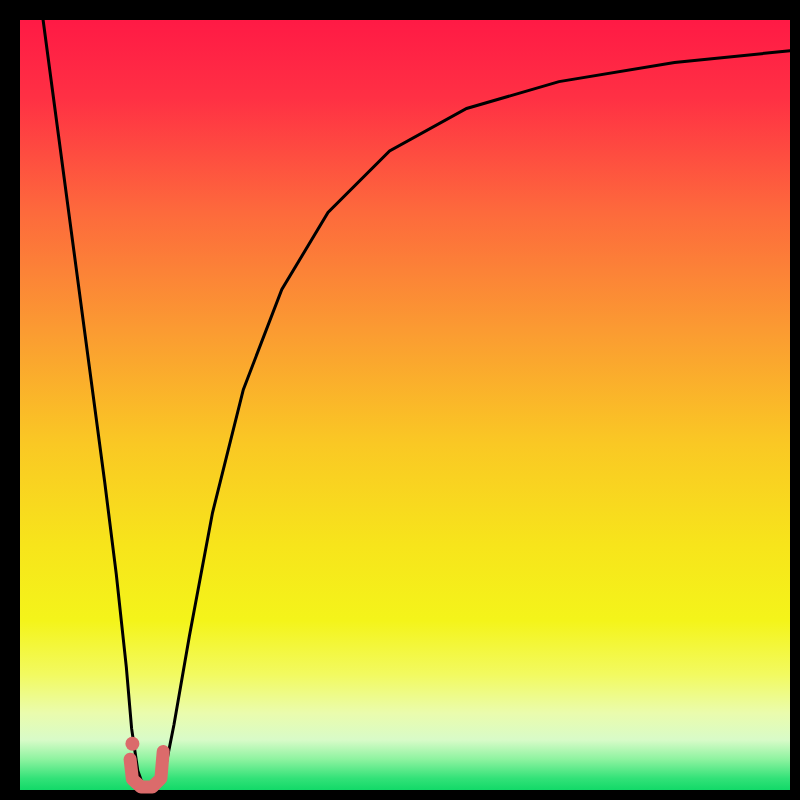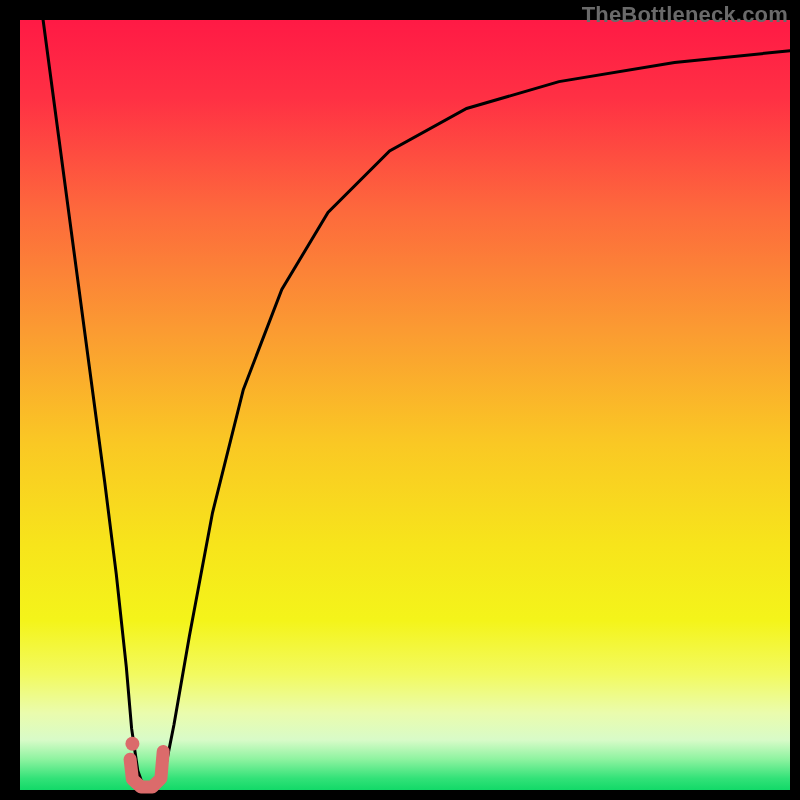--- a/index.html
+++ b/index.html
@@ -4,21 +4,20 @@
 <style>
   html,body{margin:0;padding:0;width:800px;height:800px;overflow:hidden;background:#000;}
   .frame{position:relative;width:800px;height:800px;background:#000;}
   .watermark{position:absolute;top:2px;right:12px;color:#6a6a6a;font:600 22px Arial,Helvetica,sans-serif;letter-spacing:0.2px;z-index:20;}
   svg{position:absolute;top:0;left:0;}
 </style>
 </head>
 <body>
 <div class="frame">
 
-<div class="watermark">TheBottleneck.com</div>
 
 <svg id="chart-svg" width="800" height="800" viewBox="0 0 800 800">
   <defs>
     <linearGradient id="bg-grad" x1="0" y1="0" x2="0" y2="1">
           <stop offset="0" stop-color="#ff1a45"></stop>
           <stop offset="0.1" stop-color="#ff3044"></stop>
           <stop offset="0.25" stop-color="#fd6a3c"></stop>
           <stop offset="0.4" stop-color="#fb9a32"></stop>
           <stop offset="0.55" stop-color="#fac824"></stop>
           <stop offset="0.68" stop-color="#f7e41b"></stop>

